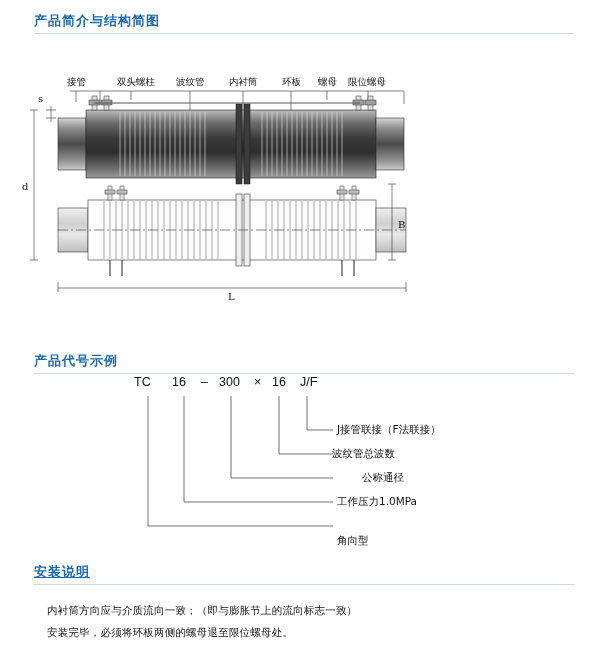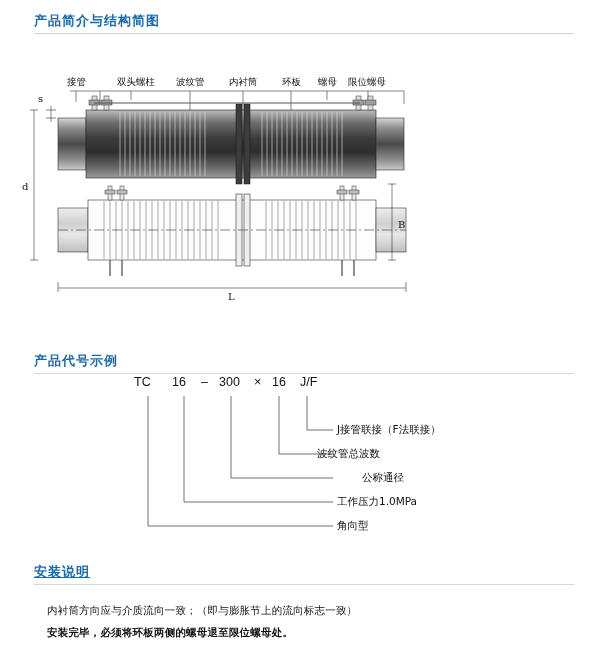--- a/index.html
+++ b/index.html
@@ -311,25 +311,25 @@
 
   <div class="code-char" style="left:134px;top:5px;">TC</div>
   <div class="code-char" style="left:172px;top:5px;">16</div>
   <div class="code-char" style="left:201px;top:5px;">–</div>
   <div class="code-char" style="left:219px;top:5px;">300</div>
   <div class="code-char" style="left:254px;top:5px;">×</div>
   <div class="code-char" style="left:272px;top:5px;">16</div>
   <div class="code-char" style="left:300px;top:5px;">J/F</div>
 
   <div class="code-desc" style="left:337px;top:53px;">J接管联接（F法联接）</div>
-  <div class="code-desc" style="left:317px;top:77px;">波纹管总波数</div>
+  <div class="code-desc" style="left:332px;top:77px;">波纹管总波数</div>
   <div class="code-desc" style="left:337px;top:101px;margin-left:25px;">公称通径</div>
   <div class="code-desc" style="left:337px;top:125px;">工作压力1.0MPa</div>
-  <div class="code-desc" style="left:337px;top:149px;">角向型</div>
+  <div class="code-desc" style="left:337px;top:164px;">角向型</div>
 </div>
 
 <div class="section-title" style="left:34px;top:563px;text-decoration:underline;">安装说明</div>
 <div class="title-underline" style="left:34px;top:584px;width:540px;"></div>
 
 <div id="install">
   <div class="note-line" style="left:47px;top:44px;text-align:center;">内衬筒方向应与介质流向一致；（即与膨胀节上的流向标志一致）</div>
-  <div class="note-line" style="left:47px;top:66px;font-weight:bold;">安装完毕，必须将环板两侧的螺母退至限位螺母处。</div>
+  <div class="note-line" style="left:47px;top:66px;">安装完毕，必须将环板两侧的螺母退至限位螺母处。</div>
 </div>
 
 </body></html>

